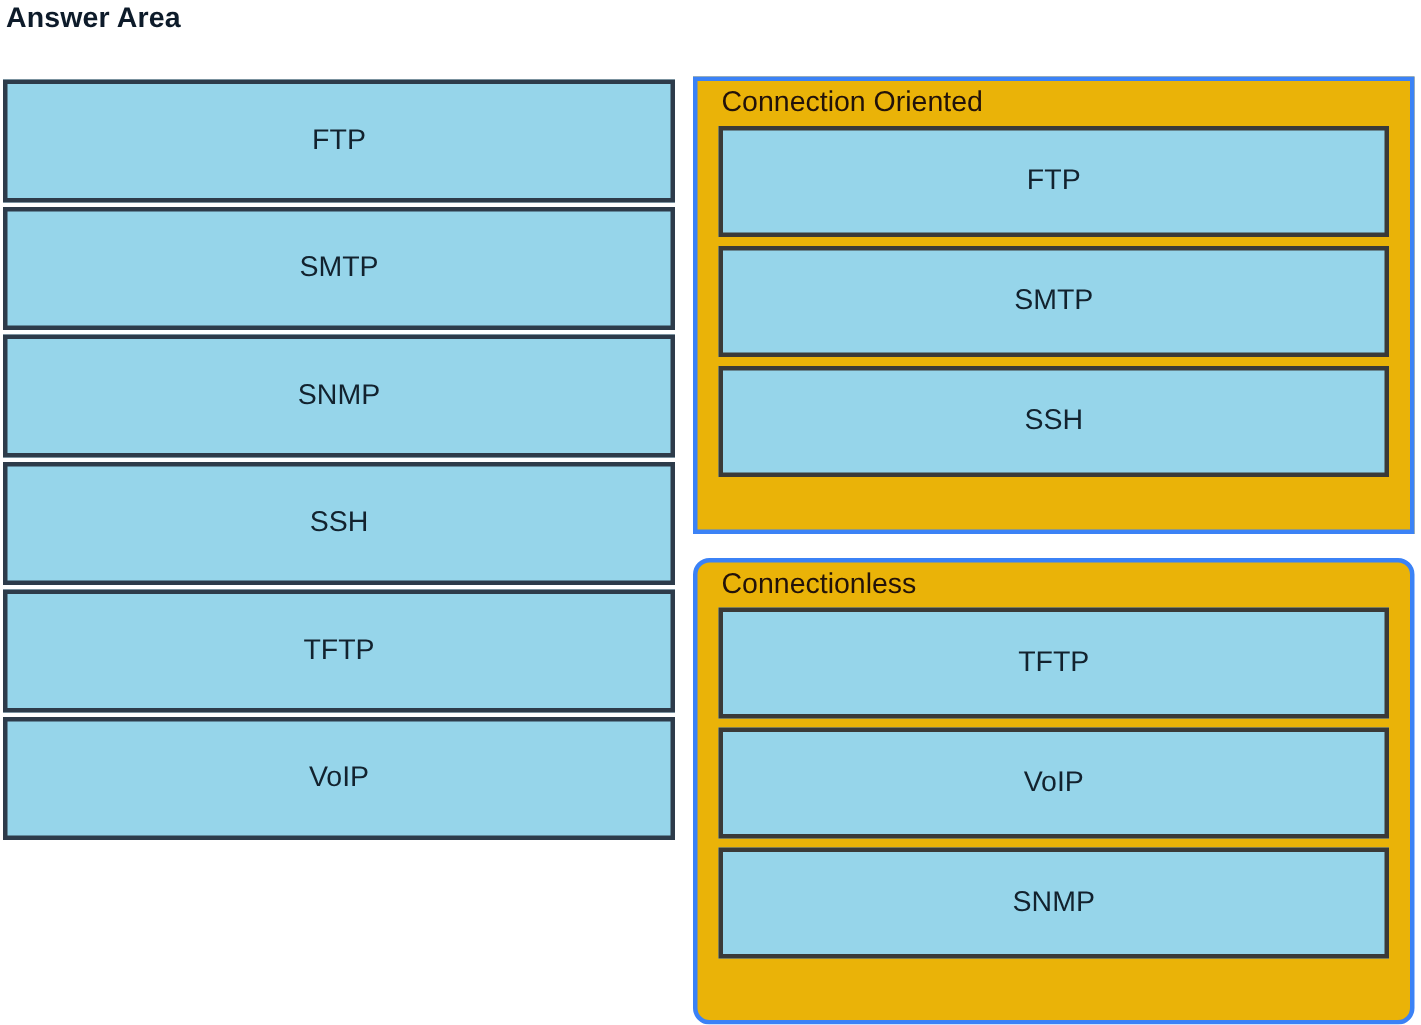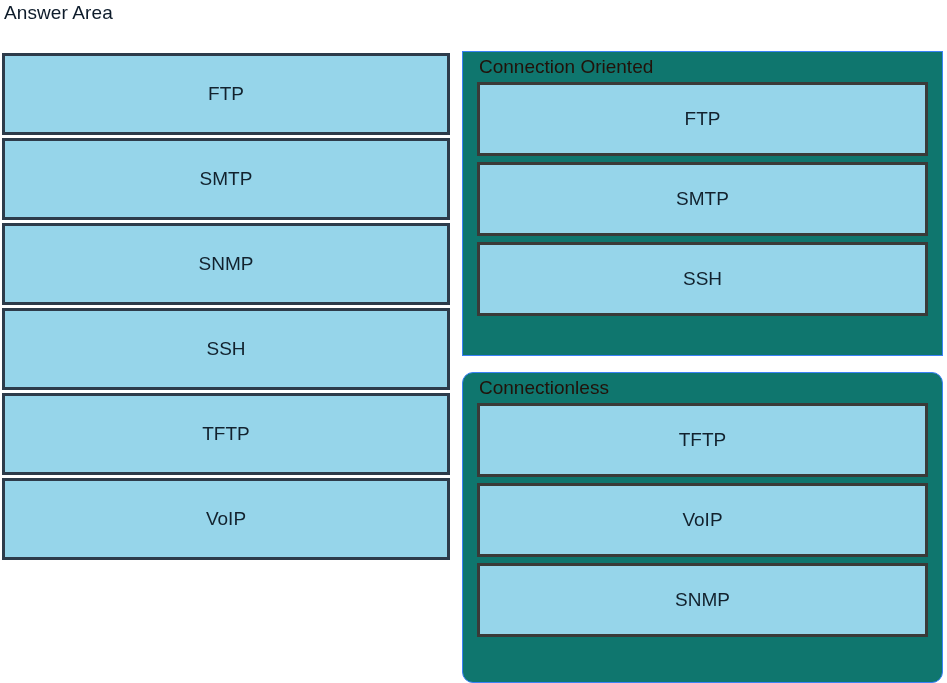--- a/index.html
+++ b/index.html
@@ -15,21 +15,21 @@
     font-family: "Liberation Sans", sans-serif;
     -webkit-font-smoothing: antialiased;
   }
 
   
   #page-title {
     position: absolute;
     left: 4px;
     top: 0px;
     font-size: 19px;
-    font-weight: normal;
+    font-weight: bold;
     color: #0d1b2a;
     letter-spacing: 0.1px;
     line-height: 26px;
     white-space: nowrap;
   }
 
   
   #source-column {
     position: absolute;
     left: 2px;
@@ -53,22 +53,22 @@
   .source-item:last-child { margin-bottom: 0; }
 
   
   #target-column {
     position: absolute;
     left: 462px;
     top: 51px;
     width: 481px;
   }
   .target-panel {
-    background: #0f766e;
-    border: 1px solid #3b82f6;
+    background: #eab308;
+    border: 3px solid #3b82f6;
     box-sizing: border-box;
     padding: 0 14px 10px 14px;
   }
   #panel-connection-oriented {
     height: 305px;
     margin-bottom: 16px;
   }
   #panel-connectionless {
     height: 311px;
     border-radius: 11px;

